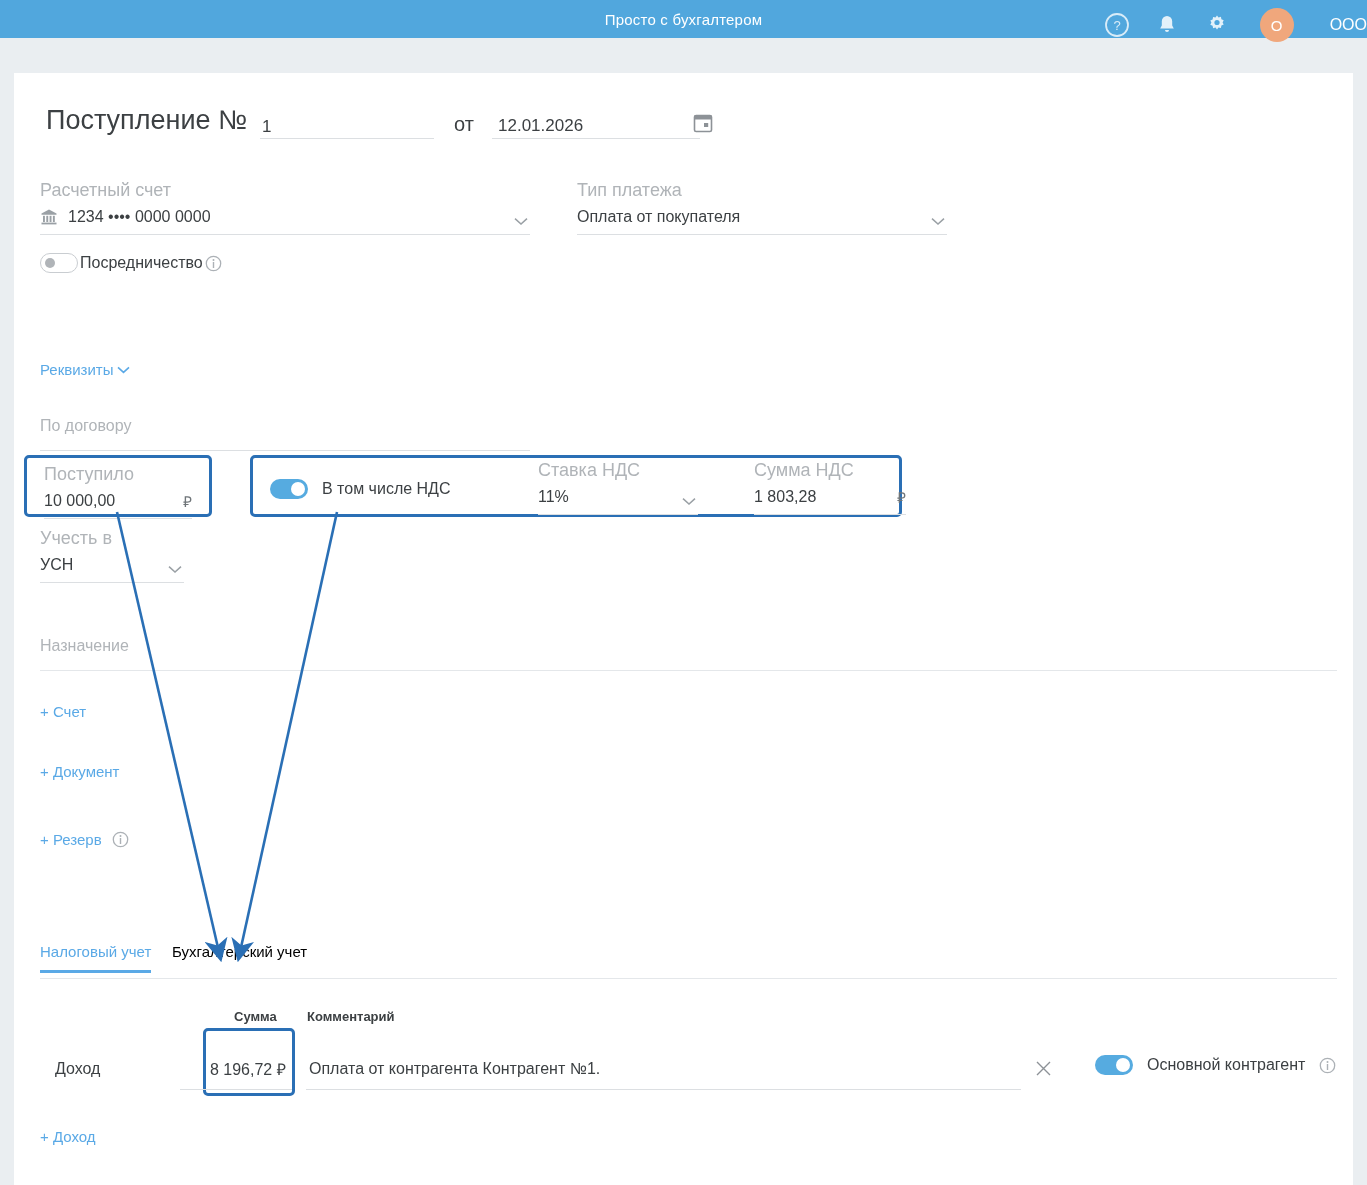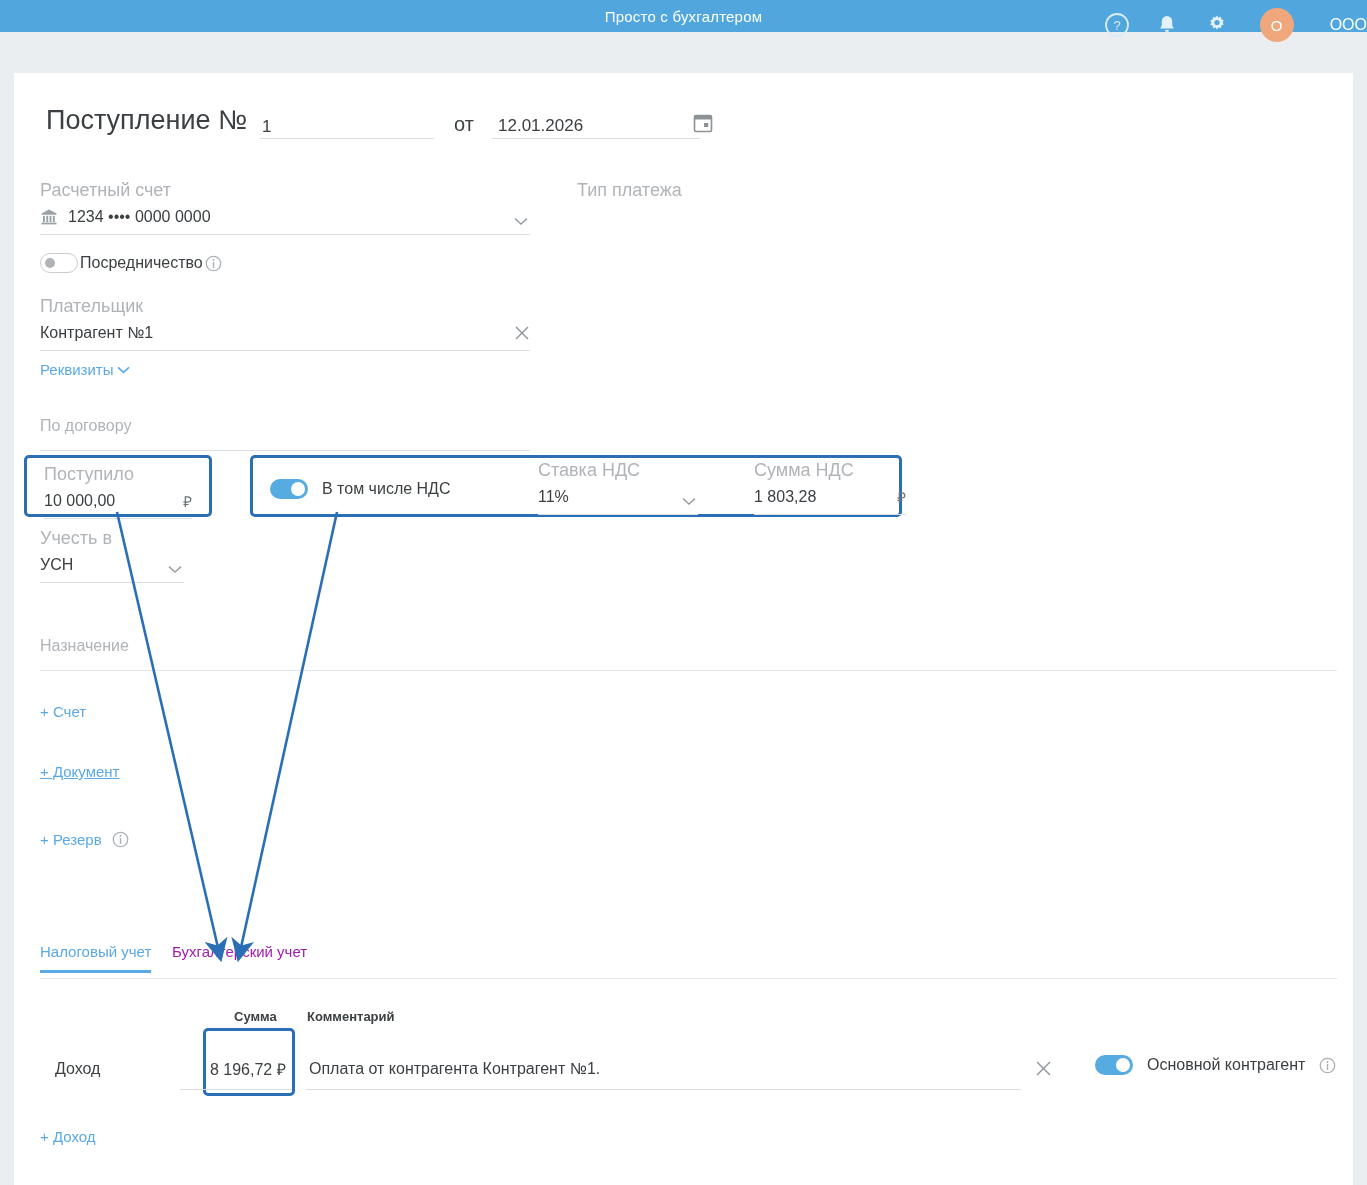--- a/index.html
+++ b/index.html
@@ -7,21 +7,21 @@
   body {
     width:1367px; height:1185px;
     background:#eaeef1;
     font-family:"Liberation Sans", sans-serif;
     overflow:hidden;
     position:relative;
   }
 
   
   .appbar{
-    position:absolute; left:0; top:0; width:1367px; height:32px;
+    position:absolute; left:0; top:0; width:1367px; height:38px;
     background:#51a7dd; display:flex; align-items:center;
   }
   .appbar-title{
     position:absolute; left:0; right:0; text-align:center;
     color:#ffffff; font-size:15px; letter-spacing:.2px;
   }
   .appbar-right{
     position:absolute; right:0; top:0; height:50px;
     display:flex; align-items:center; gap:24px; padding-right:0px;
   }
@@ -144,34 +144,34 @@
   .usn{ position:absolute; left:26px; top:456px; width:144px; }
 
   
   .purpose{
     position:absolute; left:26px; top:562px; width:1297px;
     height:36px; border-bottom:1px solid #e4e7ea;
   }
   .purpose .placeholder{ position:absolute; left:0; top:2px; }
 
   .add-schet{ position:absolute; left:26px; top:630px; }
-  .add-doc{ position:absolute; left:26px; top:690px;text-decoration:underline; }
+  .add-doc{ position:absolute; left:26px; top:690px; }
   .add-res{ position:absolute; left:26px; top:758px; display:flex; align-items:center; gap:10px; }
 
   
   .tabs{
     position:absolute; left:26px; top:870px; width:1297px;
     border-bottom:1px solid #e4e7ea; height:36px;
   }
   .tab{
     position:absolute; top:0; font-size:15px; padding-bottom:10px;
     cursor:pointer;
   }
   .tab.active{ left:0; color:#5aa9e6; border-bottom:3px solid #5aa9e6; }
-  .tab.inactive{ left:132px; color:#a21caf; }
+  .tab.inactive{ left:132px; color:#000000; }
 
   
   .th{
     position:absolute; font-size:13px; font-weight:bold; color:#3c4043;
   }
   .th-sum{ left:220px; top:936px; }
   .th-comment{ left:293px; top:936px; }
 
   .income-row{ position:absolute; left:26px; top:975px; width:1297px; height:48px; }
   .inc-label{ position:absolute; left:15px; top:12px; font-size:16px; color:#3c4043; }
@@ -268,47 +268,44 @@
       <span class="caret">
         <svg width="14" height="9" viewBox="0 0 14 9">
             <path d="M1 1.6L7 7 13 1.6" fill="none" stroke="#9aa0a5" stroke-width="1.5"></path>
           </svg>
       </span>
     </div>
   </div>
 
   <div class="ptype">
     <div class="fld-label">Тип платежа</div>
+    <div class="sel">
+      <span class="fld-val">Оплата от покупателя</span>
+      <span class="caret">
+        <svg width="14" height="9" viewBox="0 0 14 9">
+            <path d="M1 1.6L7 7 13 1.6" fill="none" stroke="#9aa0a5" stroke-width="1.5"></path>
+          </svg>
+      </span>
+    </div>
   </div>
 
   <div class="mediation tgl-row">
     <span class="tgl off">
         <span class="knob"></span>
       </span>
     <span class="tgl-label">Посредничество</span>
     <span style="display:flex;">
       <svg width="17" height="17" viewBox="0 0 17 17">
         <circle cx="8.5" cy="8.5" r="7.2" fill="none" stroke="#acb1b6" stroke-width="1.3"></circle>
         <circle cx="8.5" cy="5" r="1" fill="#acb1b6"></circle>
         <rect x="7.8" y="7" width="1.4" height="6" fill="#acb1b6"></rect>
       </svg>
     </span>
   </div>
 
-  <div class="payer">
-    <div class="fld-label">Плательщик</div>
-    <div class="sel">
-      <span class="fld-val">Контрагент №1</span>
-      <span class="x-btn">
-        <svg width="16" height="16" viewBox="0 0 16 16">
-            <path d="M2 2L14 14M14 2L2 14" stroke="#8d9297" stroke-width="1.4"></path>
-          </svg>
-      </span>
-    </div>
-  </div>
 
   <div class="req-link">
     <span class="link">Реквизиты</span>
     <span style="display:flex;">
       <svg width="13" height="8" viewBox="0 0 13 8">
           <path d="M1 1.3L6.5 6.4 12 1.3" fill="none" stroke="#5aa9e6" stroke-width="1.6"></path>
         </svg>
     </span>
   </div>
 

